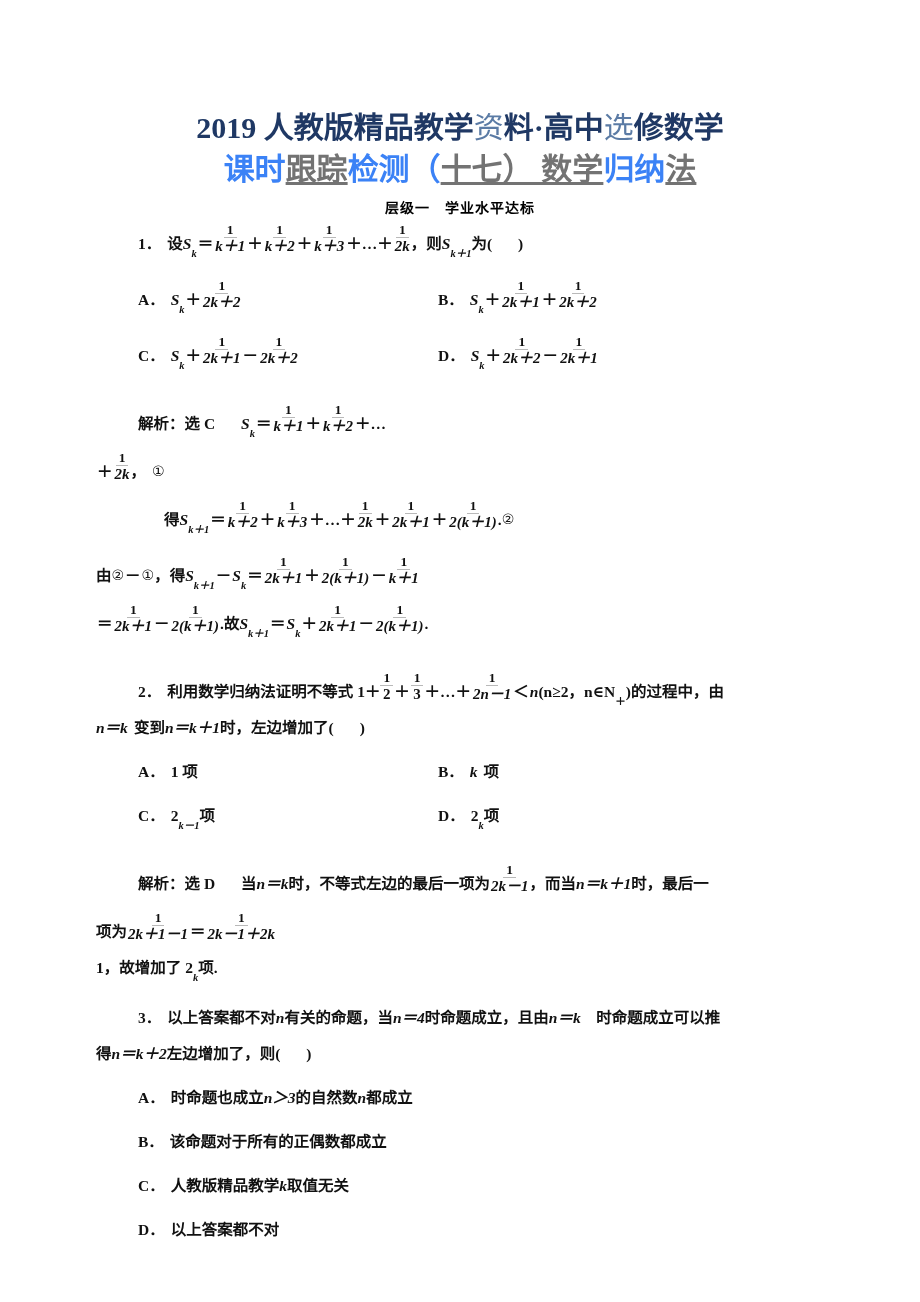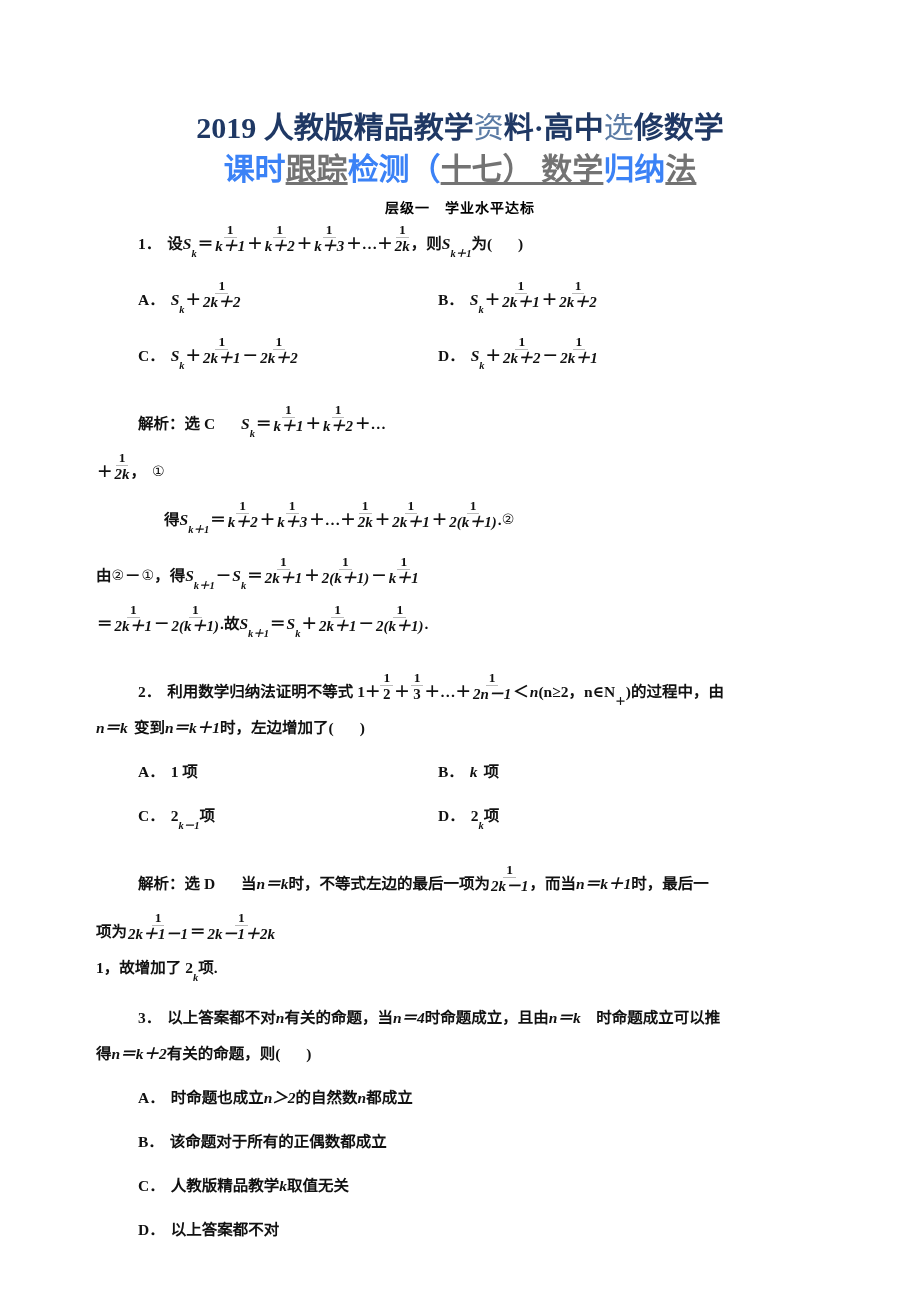--- a/index.html
+++ b/index.html
@@ -533,32 +533,32 @@
         <span class="txt"> 时命题成立，且由 </span>
         <i class="v">n＝k</i>
         <span class="txt">　时命题成立可以推</span>
       </span>
     </div>
 
     <div class="qline gap-s" style="padding-left:0px;">
       <span class="mathrow">
         <span class="txt">得 </span>
         <i class="v">n＝k＋2</i>
-        <span class="txt"> 有关的命题，则(</span>
+        <span class="txt"> 左边增加了，则(</span>
         <span class="sp-xl"></span>
         <span class="txt">)</span>
       </span>
     </div>
 
     <div class="optline gap-m indent-first">
       <span class="mathrow">
         <span class="label">A．</span>
         <span class="sp"></span>
         <span class="txt">时命题也成立 </span>
-        <i class="v">n＞2</i>
+        <i class="v">n＞3</i>
         <span class="txt"> 的自然数 </span>
         <i class="v">n</i>
         <span class="txt"> 都成立</span>
       </span>
     </div>
 
     <div class="optline gap-m indent-first">
       <span class="mathrow">
         <span class="label">B．</span>
         <span class="sp"></span>

